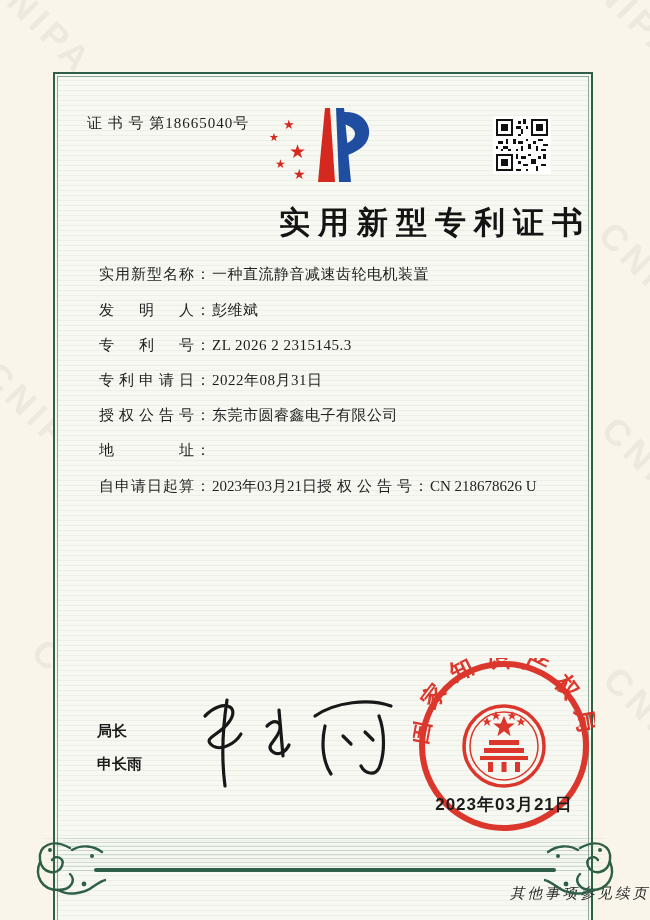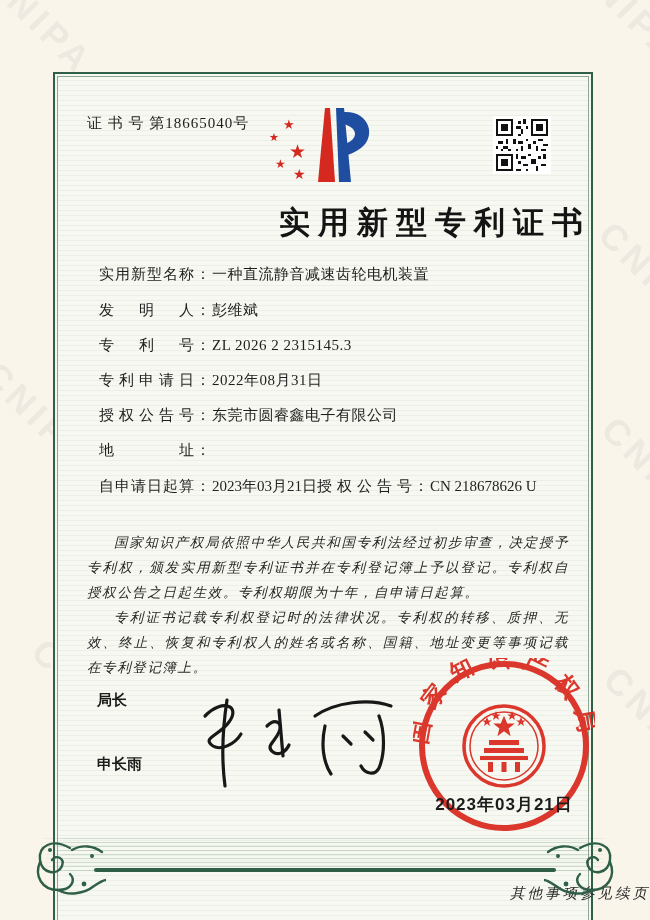--- a/index.html
+++ b/index.html
@@ -40,21 +40,21 @@
   .fcolon { width:18px; flex:none; text-align:center; }
   .fvalue { flex:1; letter-spacing:0.5px; color:#1e1e1e; }
   .frow .half { display:flex; }
   .frow .half.right { }
   .paras {
     position:absolute; left:32px; right:22px; top:456px;
     font-size:13.5px; line-height:25px; text-align:justify;
     font-style:italic; letter-spacing:1.6px; color:#272727;
   }
   .paras p { text-indent:2em; }
-  .sig-title { position:absolute; left:42px; top:617px; font-family:Liberation Sans, sans-serif; font-size:15px; font-weight:600; color:#1c1c1c; }
+  .sig-title { position:absolute; left:42px; top:648px; font-family:Liberation Sans, sans-serif; font-size:15px; font-weight:600; color:#1c1c1c; }
   .sig-name  { position:absolute; left:42px; top:681px; font-family:Liberation Sans, sans-serif; font-size:15px; font-weight:600; color:#1c1c1c; }
   .sig-hand { position:absolute; left:128px; top:608px; width:230px; height:120px; }
   .seal { position:absolute; left:358px; top:584px; width:182px; height:176px; }
   .page-no { position:absolute; left:0; right:0; top:841px; text-align:center; font-size:13px; color:#1f1f1f; z-index:3; }
   .band {
     position:absolute; left:40px; right:40px; top:836px; height:35px; z-index:1;
     background:repeating-linear-gradient(0deg, rgba(95,140,105,0.28) 0 1px, rgba(0,0,0,0) 1px 4px);
     -webkit-mask-image:linear-gradient(90deg, transparent 0, #000 30px, #000 calc(100% - 30px), transparent 100%);
             mask-image:linear-gradient(90deg, transparent 0, #000 30px, #000 calc(100% - 30px), transparent 100%);
   }
@@ -184,24 +184,20 @@
           <span>2023年03月21日</span>
         </span>
         <span class="half right">
           <span class="flabel">授权公告号</span>
           <span class="fcolon">：</span>
           <span>CN 218678626 U</span>
         </span>
       </div>
     </div>
 
-    <div class="paras">
-      <p>国家知识产权局依照中华人民共和国专利法经过初步审查，决定授予专利权，颁发实用新型专利证书并在专利登记簿上予以登记。专利权自授权公告之日起生效。专利权期限为十年，自申请日起算。</p>
-      <p>专利证书记载专利权登记时的法律状况。专利权的转移、质押、无效、终止、恢复和专利权人的姓名或名称、国籍、地址变更等事项记载在专利登记簿上。</p>
-    </div>
 
     <div class="sig-title">局长</div>
     <div class="sig-name">申长雨</div>
     <svg class="sig-hand" viewBox="0 0 230 120">
       <g fill="none" stroke="#181818" stroke-width="3.2" stroke-linecap="round" stroke-linejoin="round">
         <path d="M44,18 C40,44 38,74 42,104"></path>
         <path d="M22,34 C40,16 58,24 46,40 C36,54 18,56 30,64 C38,69 52,62 58,52"></path>
         <path d="M84,44 C92,36 100,40 96,50 C92,60 82,64 90,70 C95,74 103,70 106,63"></path>
         <path d="M96,28 L100,74"></path>
         <path d="M132,34 C152,20 186,16 208,24"></path>

